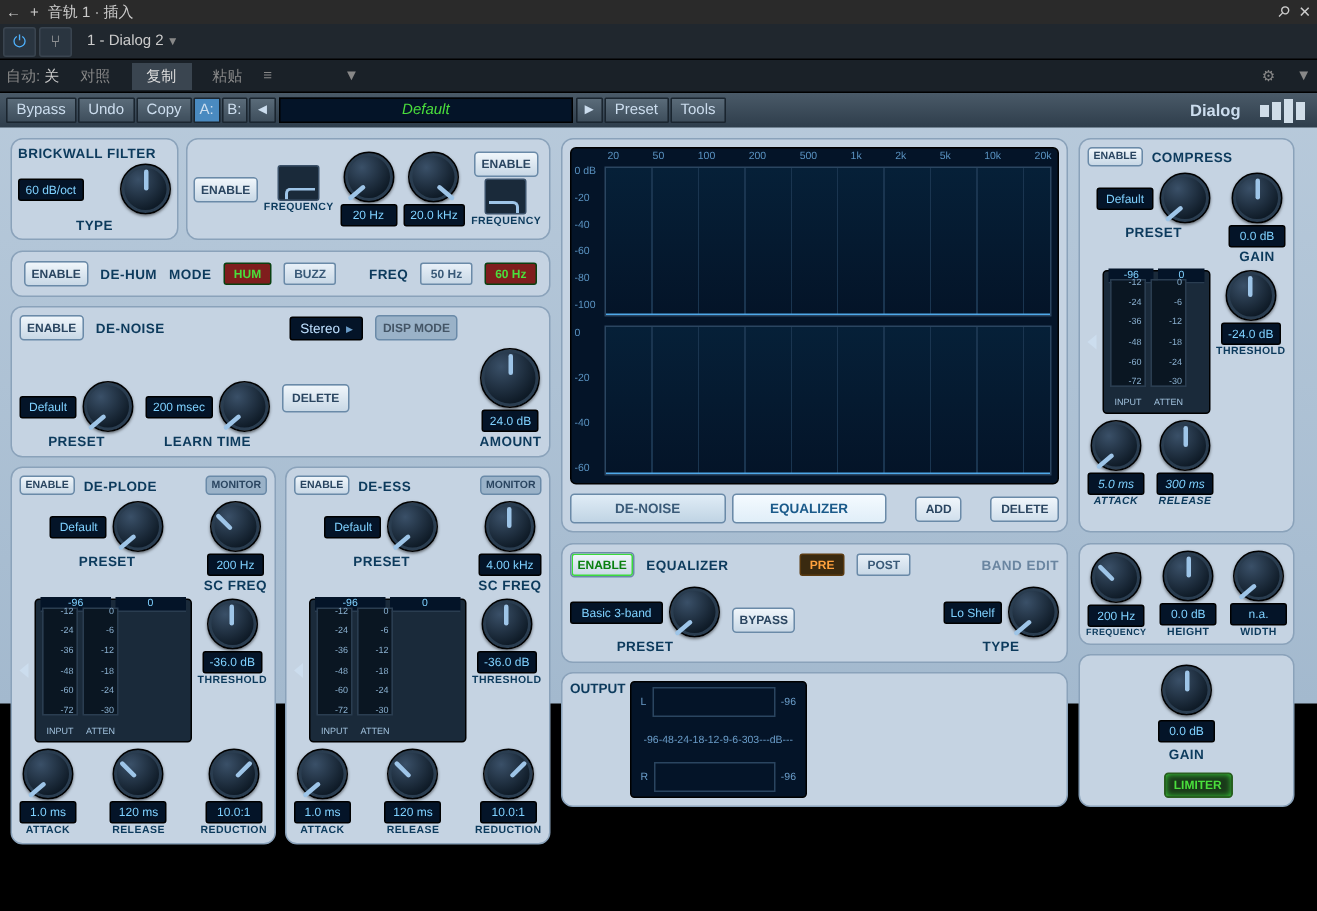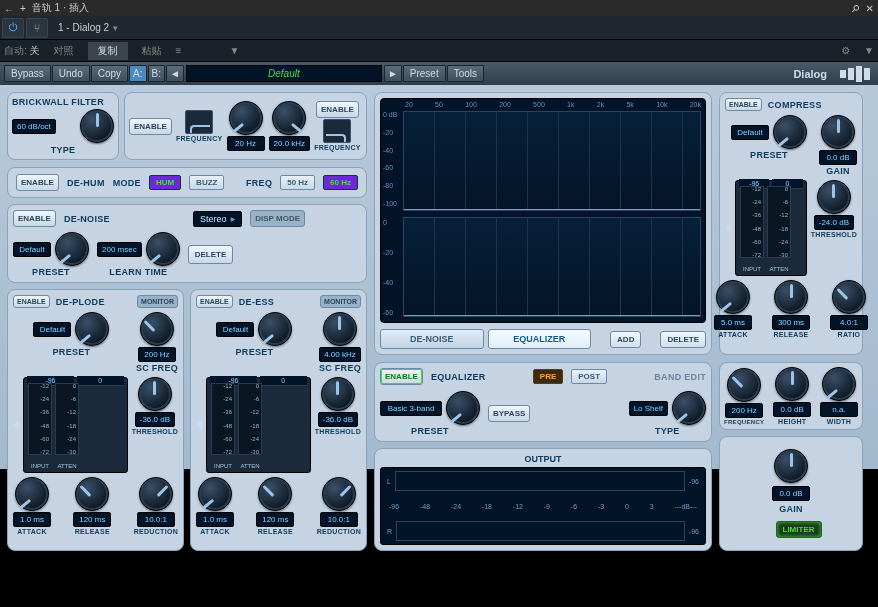--- a/index.html
+++ b/index.html
@@ -104,21 +104,21 @@
   .output-panel{background:var(--bg-panel);border:1px solid #8aa2ba;border-radius:8px;padding:5px;}
   .output-title{text-align:center;font-size:9px;font-weight:bold;color:var(--label-light);}
   .out-display{background:var(--lcd-bg);border:1px solid #000;border-radius:3px;height:78px;display:flex;flex-direction:column;color:#6a9cc8;font-size:7px;padding:3px 6px;gap:2px;position:relative;}
   .out-bar{height:20px;border:1px solid #2a4560;position:relative;}
   .out-scale{display:flex;justify-content:space-between;margin:0 2px;height:26px;align-items:center;}
   .row{display:flex;align-items:center;gap:4px;}
   .col{display:flex;flex-direction:column;align-items:center;gap:1px;}
   .select-lcd{background:var(--lcd-bg);color:#bfe0ff;font-size:9px;padding:2px 6px;border:1px solid #000;border-radius:2px;cursor:pointer;display:flex;align-items:center;gap:4px;}
   .select-lcd .tri{font-size:6px;color:#6a9cc8;}
   .mode-btn{padding:2px 6px;font-size:8px;font-weight:bold;border:1px solid var(--btn-border);border-radius:2px;background:linear-gradient(#e8f0f8,#c8d8e6);color:#3a5a78;cursor:pointer;}
-  .mode-btn.on-green{background:#6d28d9;color:var(--green);border-color:#0a4010;}
+  .mode-btn.on-green{background:#7f1d1d;color:var(--green);border-color:#0a4010;}
   .mode-btn.on-orange{background:#3a2a10;color:var(--orange);border-color:#5a3a10;}
 </style>
 </head>
 <body>
 
 <div class="host-title">
   <span>←</span>
   <span>+</span>
   <span>音轨 1 · 插入</span>
   <span class="sp"></span>
@@ -234,20 +234,25 @@
           </div>
           <div class="col">
             <div class="row">
                 <div class="lcd">200 msec</div>
                 <div class="knob sm r-90"></div>
               </div>
             <div class="plabel">LEARN TIME</div>
           </div>
           <div class="enable-btn" style="align-self:center;padding:4px 6px;">DELETE</div>
           <div style="flex:1;"></div>
+          <div class="col">
+            <div class="knob r0"></div>
+            <div class="lcd">24.0 dB</div>
+            <div class="plabel">AMOUNT</div>
+          </div>
         </div>
       </div>
 
       <div class="row" style="gap:6px;flex:1;align-items:stretch;">
         <div class="panel" style="flex:1;display:flex;flex-direction:column;gap:4px;">
           <div class="row" style="gap:6px;">
             <div class="enable-btn small">ENABLE</div>
             <div class="section-title">DE-PLODE</div>
             <div style="flex:1;"></div>
             <div class="enable-btn small" style="background:#9ab2c8;">MONITOR</div>
@@ -469,21 +474,21 @@
           <div style="flex:1;"></div>
           <div class="col">
             <div class="row">
                 <div class="lcd">Lo Shelf</div>
                 <div class="knob sm r-90"></div>
               </div>
             <div class="plabel">TYPE</div>
           </div>
         </div>
       </div>
-      <div class="output-panel" style="flex:1;display:flex;flex-direction:column;gap:3px;">
+      <div class="output-panel" style="flex:1;display:flex;gap:3px;">
         <div class="output-title">OUTPUT</div>
         <div class="out-display">
           <div class="row" style="gap:4px;">
               <span>L</span>
               <div class="out-bar" style="flex:1;"></div>
               <span>-96</span>
             </div>
           <div class="out-scale">
               <span>-96</span>
               <span>-48</span>
@@ -556,35 +561,30 @@
               </div>
               <div class="cap">ATTEN</div>
             </div>
         </div>
         <div class="col">
           <div class="knob sm r0"></div>
           <div class="lcd">-24.0 dB</div>
           <div class="plabel" style="font-size:7px;">THRESHOLD</div>
         </div>
       </div>
-      <div class="row" style="gap:20px;justify-content:center;">
+      <div class="row" style="gap:8px;justify-content:flex-start;font-style:italic;">
         <div class="col">
             <div class="knob sm r-90"></div>
             <div class="lcd">5.0 ms</div>
             <div class="plabel" style="font-size:7px;">ATTACK</div>
           </div>
         <div class="col">
             <div class="knob sm r0"></div>
             <div class="lcd">300 ms</div>
             <div class="plabel" style="font-size:7px;">RELEASE</div>
-          </div>
-        <div class="col">
-            <div class="knob sm r-45"></div>
-            <div class="lcd">4.0:1</div>
-            <div class="plabel" style="font-size:7px;">RATIO</div>
           </div>
       </div>
     </div>
 
     <div class="comp-lower" style="display:flex;flex-direction:column;gap:6px;">
       <div class="panel row" style="gap:4px;justify-content:space-between;padding:4px;">
         <div class="col">
             <div class="knob sm r-45"></div>
             <div class="lcd">200 Hz</div>
             <div class="plabel" style="font-size:6px;">FREQUENCY</div>

